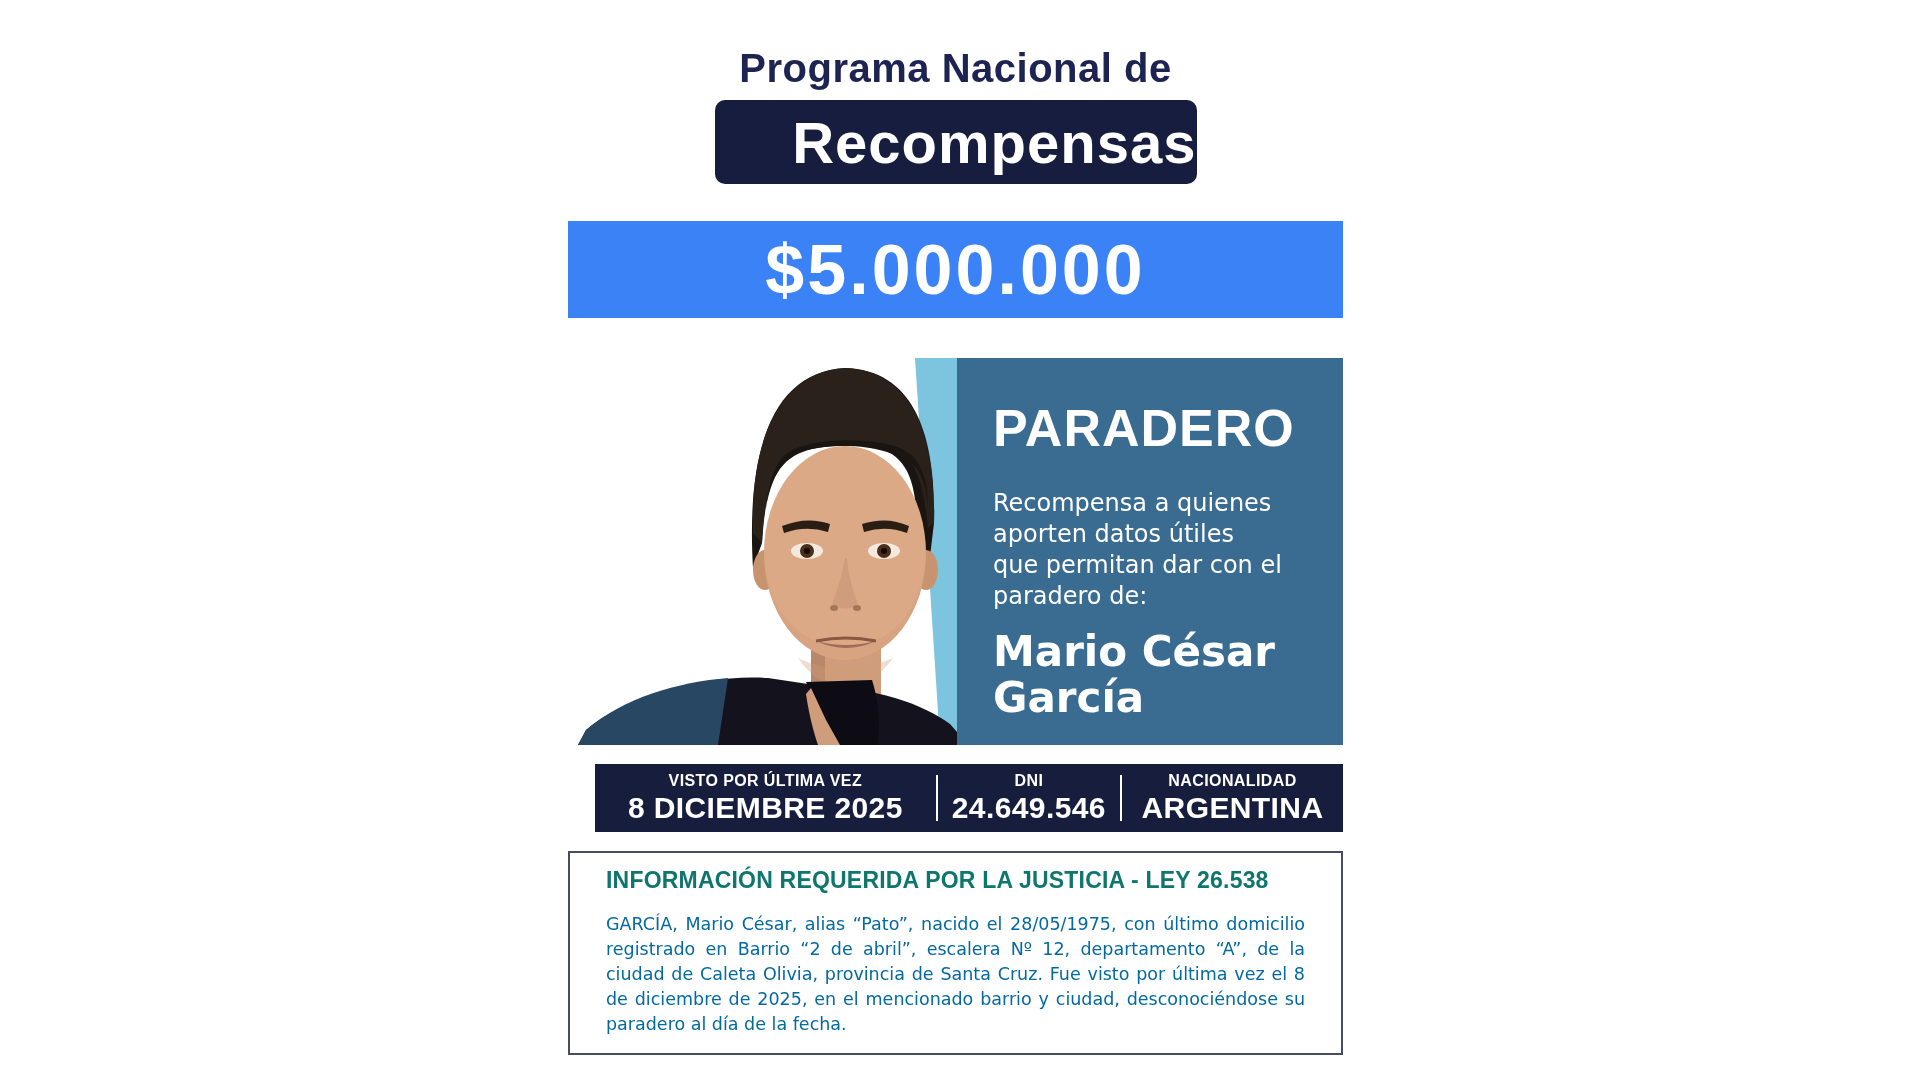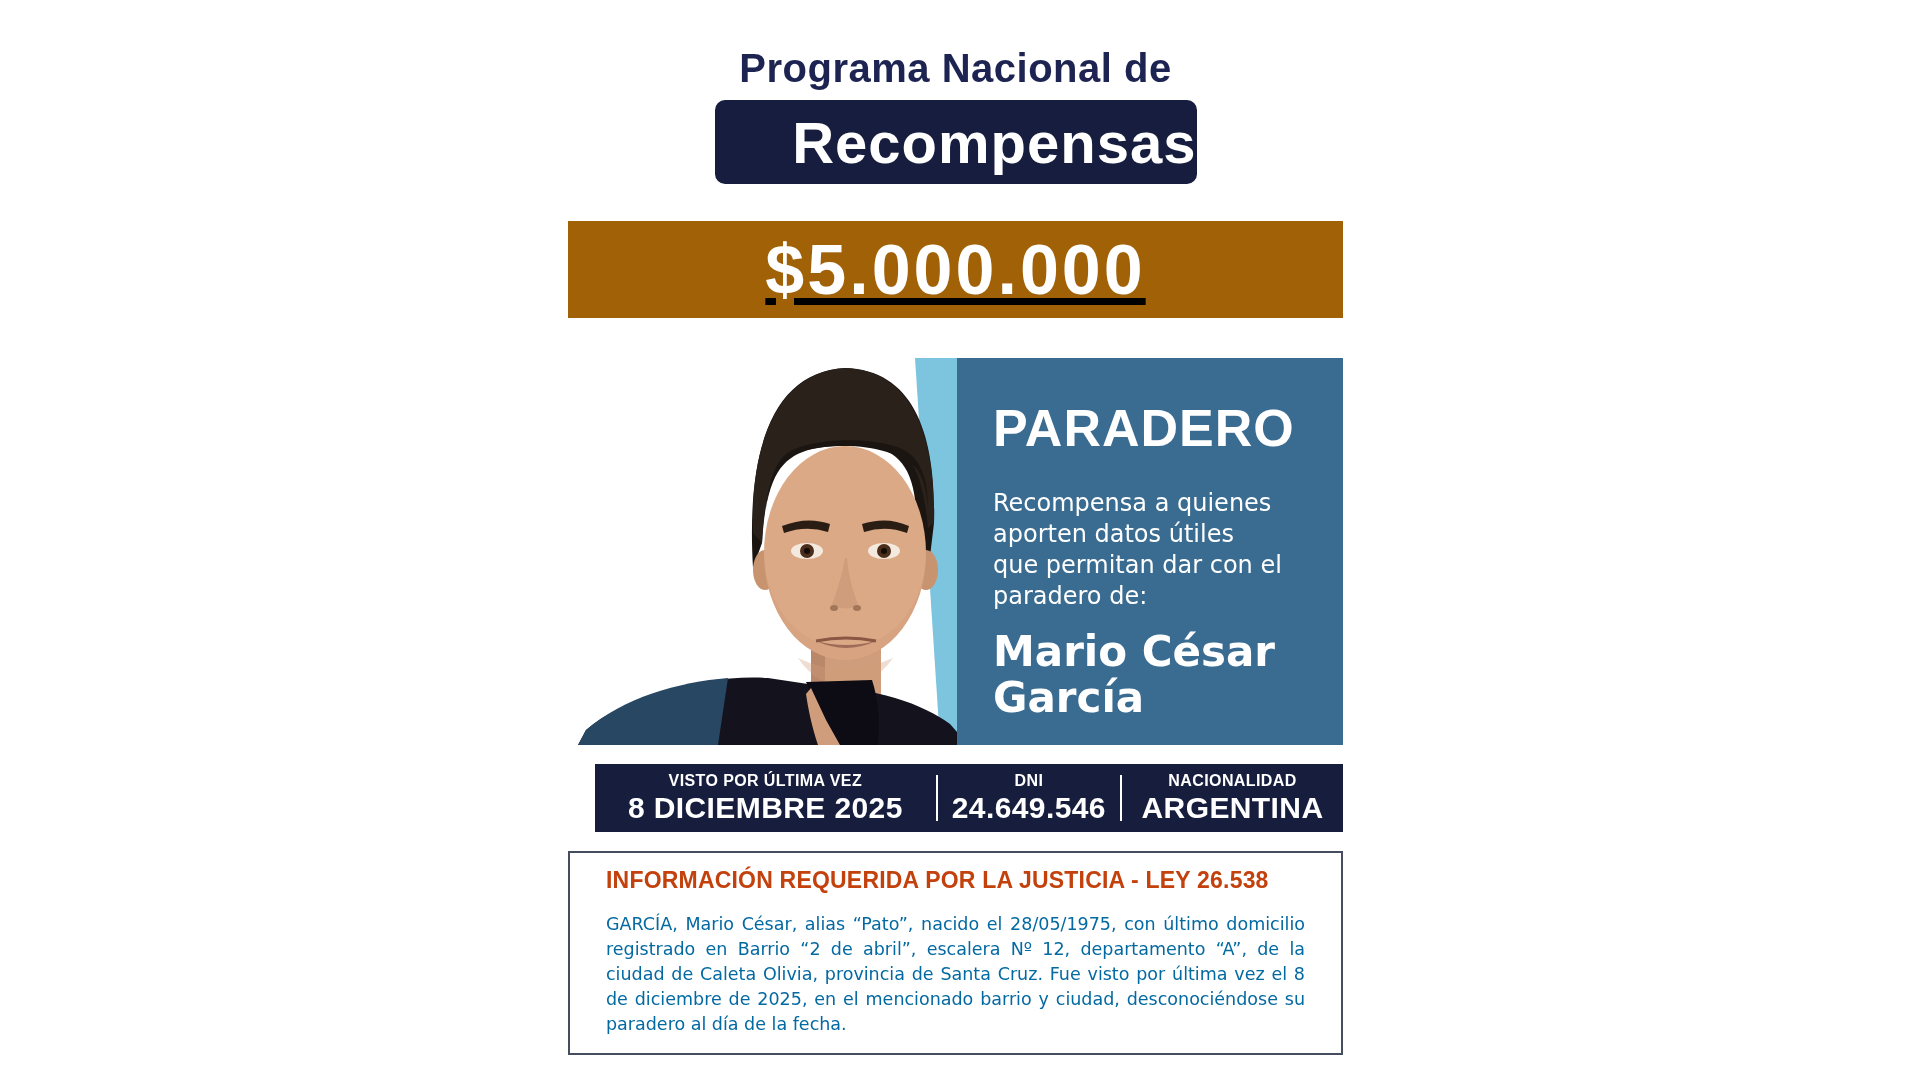--- a/index.html
+++ b/index.html
@@ -14,22 +14,22 @@
     font-size:40px; font-weight:bold; color:#1d2452; letter-spacing:.5px;
   }
   .program-box {
     margin:9px auto 0; width:482px; height:84px; background:#161d3f; border-radius:10px;
     display:flex; align-items:center; justify-content:flex-end;
   }
   .program-box span { color:#ffffff; font-size:58px; font-weight:bold; letter-spacing:1px; }
 
   
   .reward-band {
-    margin-top:37px; height:97px; background:#a16207;
-    display:flex; align-items:center; justify-content:center;text-decoration:underline;
+    margin-top:37px; height:97px; background:#3b82f6;
+    display:flex; align-items:center; justify-content:center;
   }
   .reward-band span { color:#ffffff; font-size:70px; font-weight:800; letter-spacing:3px; }
 
   
   .wanted-block { position:relative; margin-top:40px; height:387px; }
   .photo { position:absolute; left:0; top:0; width:389px; height:387px; z-index:2; }
   .stripe {
     position:absolute; left:347px; top:0; width:42px; height:387px; background:#7dc4df;
     clip-path:polygon(0 0, 100% 0, 100% 100%, 60% 100%); z-index:1;
   }
@@ -46,21 +46,21 @@
   .bar-item { display:flex; flex-direction:column; align-items:center; justify-content:center; }
   .bar-item.c1 { width:353px; }
   .bar-item.c2 { width:189px; }
   .bar-item.c3 { width:229px; }
   .bar-sep { width:2px; height:46px; background:#ffffff; align-self:center; }
   .bar-label { font-size:16px; font-weight:bold; letter-spacing:.4px; }
   .bar-value { font-size:30px; font-weight:bold; margin-top:1px; letter-spacing:.4px; }
 
   
   .info-box { margin-top:19px; border:2px solid #454d5e; background:#ffffff; min-height:178px; padding:14px 36px 16px; }
-  .info-title { font-size:23px; font-weight:bold; color:#c2410c; letter-spacing:.2px; }
+  .info-title { font-size:23px; font-weight:bold; color:#0f766e; letter-spacing:.2px; }
   .info-body {
     margin-top:18px; font-size:19px; line-height:25px; color:#0369a1; text-align:justify;
     font-family:"DejaVu Sans","Liberation Sans",sans-serif; font-size:17.5px;
   }
 </style>
 </head>
 <body>
 
 <div class="page">
   <div class="poster">

